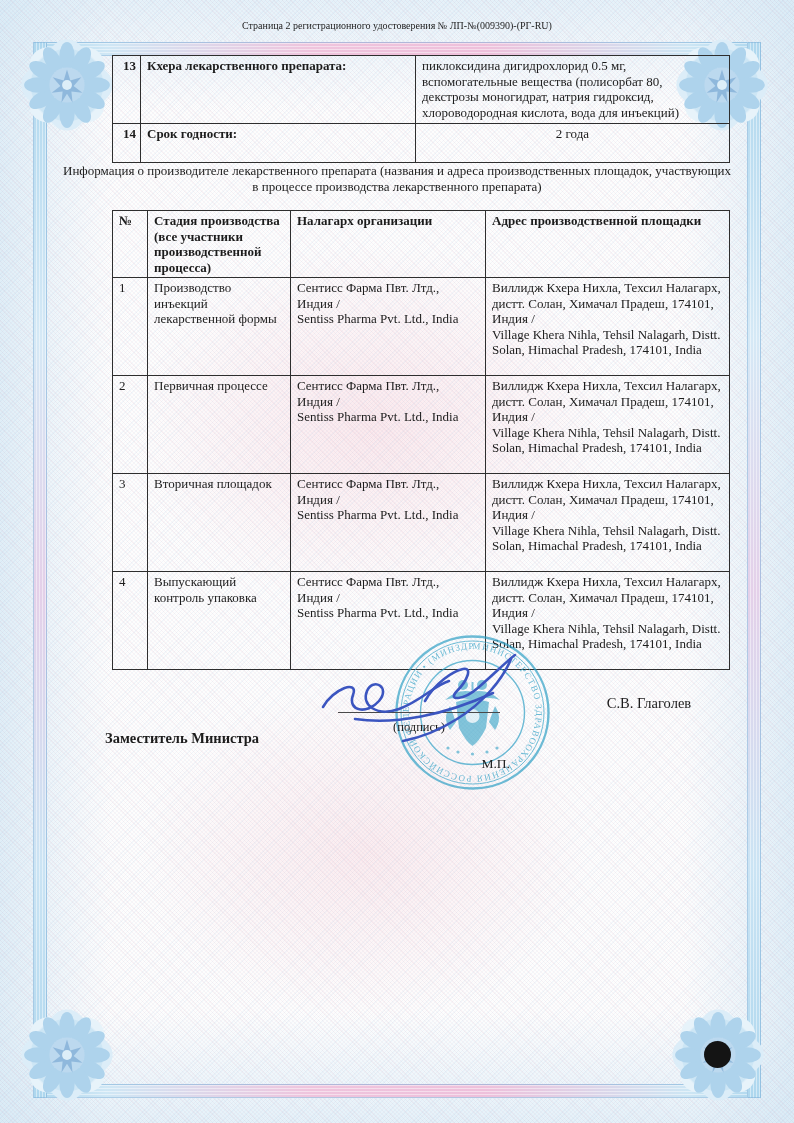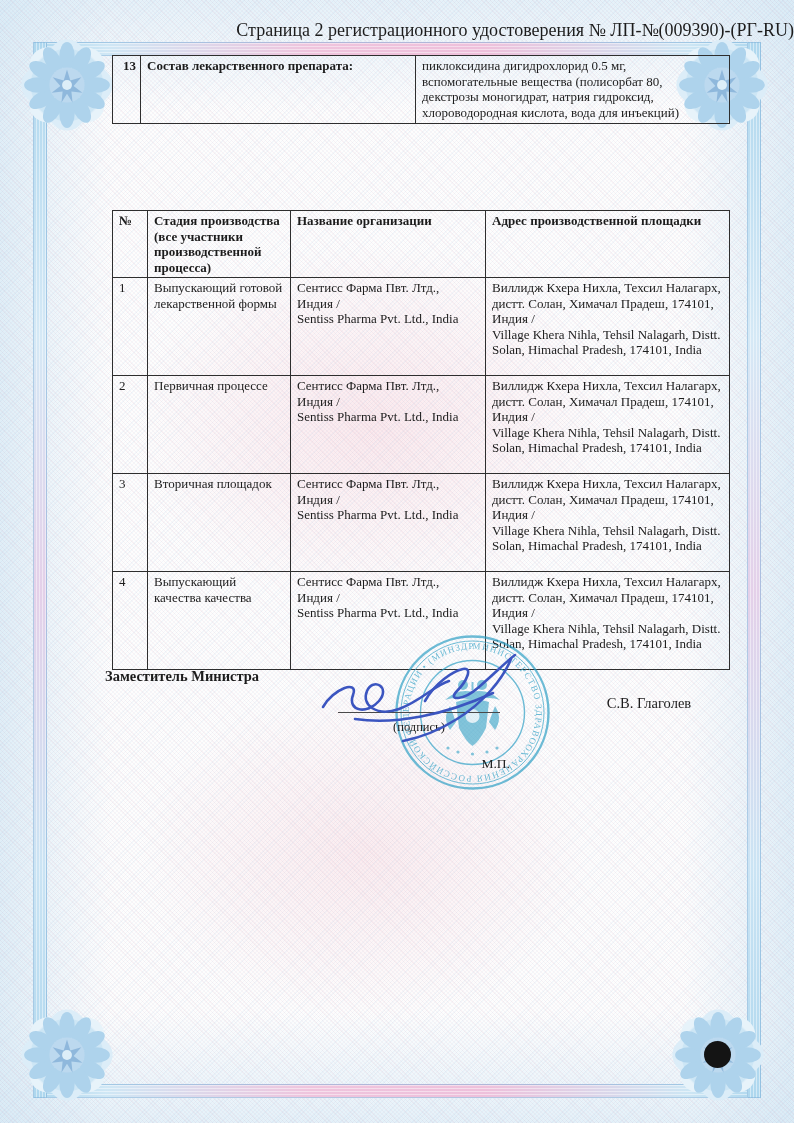--- a/index.html
+++ b/index.html
@@ -12,21 +12,21 @@
       linear-gradient(90deg, rgba(214,233,245,0.75) 0%, rgba(214,233,245,0) 14%, rgba(214,233,245,0) 86%, rgba(214,233,245,0.75) 100%),
       linear-gradient(180deg, rgba(219,236,247,0.7) 0%, rgba(219,236,247,0) 10%, rgba(219,236,247,0) 90%, rgba(219,236,247,0.7) 100%),
       #fdfdfd;
   }
   .page::before{ 
     content:"";position:absolute;inset:0;pointer-events:none;
     background:
       repeating-linear-gradient(45deg, rgba(205,150,175,0.10) 0 1px, rgba(0,0,0,0) 1px 3px),
       repeating-linear-gradient(-45deg, rgba(150,190,225,0.10) 0 1px, rgba(0,0,0,0) 1px 3px);
   }
-  .header-line{position:absolute;top:20px;left:0;width:100%;text-align:right;font-size:18px;}
+  .header-line{position:absolute;top:20px;left:0;width:100%;text-align:center;font-size:10px;}
   
   .band{position:absolute;box-shadow:inset 0 0 0 1px rgba(125,175,215,0.55);}
   .band.h{height:14px;left:33px;width:728px;
     background:
       repeating-linear-gradient(0deg, rgba(255,255,255,0.45) 0 1px, rgba(0,0,0,0) 1px 3px),
       linear-gradient(90deg,#aed7ee 0%,#cfe7f5 10%,#efc4dd 38%,#eec0db 62%,#cde6f4 90%,#aed7ee 100%);}
   .band.v{width:14px;top:42px;height:1056px;
     background:
       repeating-linear-gradient(90deg, rgba(255,255,255,0.45) 0 1px, rgba(0,0,0,0) 1px 3px),
       linear-gradient(180deg,#aed7ee 0%,#d5e9f6 28%,#e4d0e9 52%,#cbe4f4 78%,#aed7ee 100%);}
@@ -39,21 +39,21 @@
   td{border:1.6px solid #2e2e2e;vertical-align:top;padding:2px 6px 2px 6px;
      font-size:13px;line-height:15.5px;white-space:pre-line;overflow:hidden;}
   .t1{left:112px;top:55px;width:617px;}
   .t2{left:112px;top:210px;width:617px;}
   .num{text-align:right;padding-left:10px;font-weight:bold;}
   .lbl{font-weight:bold;}
   .hdr{font-weight:bold;}
   .center{text-align:center;}
   .info-par{position:absolute;left:62px;top:163px;width:670px;text-align:center;font-size:13px;line-height:16px;}
   
-  .sig-title{position:absolute;left:105px;top:668px;font-size:14.5px;font-weight:bold;}
+  .sig-title{position:absolute;left:105px;top:730px;font-size:14.5px;font-weight:bold;}
   .sig-name{position:absolute;left:560px;top:695px;width:178px;text-align:center;font-size:14.5px;font-weight:normal;}
   .sig-line{position:absolute;left:338px;top:712px;width:162px;border-top:1.2px solid #4a4a4a;}
   .sig-caption{position:absolute;left:338px;top:720px;width:162px;text-align:center;font-size:12.5px;}
   .sig-mp{position:absolute;left:348px;top:756px;width:162px;text-align:right;font-size:13.5px;}
   .stamp-svg{position:absolute;left:390px;top:630px;opacity:0.68;}
   .autograph{position:absolute;left:315px;top:645px;}
 </style>
 </head>
 <body>
 
@@ -110,47 +110,53 @@
 
   <table class="t1">
     <colgroup>
         <col style="width:28px">
         <col style="width:275px">
         <col style="width:314px">
       </colgroup>
     <tbody>
         <tr>
       <td class="num" style="height:63px">13</td>
-      <td class="lbl">Состав лекарственного препарата:</td>
+      <td class="lbl">Кхера лекарственного препарата:</td>
       <td>пиклоксидина дигидрохлорид 0.5 мг,
 вспомогательные вещества (полисорбат 80,
 декстрозы моногидрат, натрия гидроксид,
 хлороводородная кислота, вода для инъекций)</td>
     </tr>
+    <tr>
+      <td class="num" style="height:34px">14</td>
+      <td class="lbl">Срок годности:</td>
+      <td class="center">2 года</td>
+    </tr>
   </tbody>
     </table>
 
+  <div class="info-par">Информация о производителе лекарственного препарата (названия и адреса производственных площадок, участвующих в процессе производства лекарственного препарата)</div>
 
   <table class="t2">
     <colgroup>
         <col style="width:35px">
         <col style="width:143px">
         <col style="width:195px">
         <col style="width:244px">
       </colgroup>
     <tbody>
         <tr>
       <td class="hdr" style="height:62px">№</td>
       <td class="hdr">Стадия производства (все участники производственной процесса)</td>
-      <td class="hdr">Название организации</td>
+      <td class="hdr">Налагарх организации</td>
       <td class="hdr">Адрес производственной площадки</td>
     </tr>
     <tr>
       <td style="height:93px">1</td>
-      <td>Выпускающий готовой лекарственной формы</td>
+      <td>Производство инъекций лекарственной формы</td>
       <td>Сентисс Фарма Пвт. Лтд.,
 Индия /
 Sentiss Pharma Pvt. Ltd., India</td>
       <td>Виллидж Кхера Нихла, Техсил Налагарх, дистт. Солан, Химачал Прадеш, 174101, Индия /
 Village Khera Nihla, Tehsil Nalagarh, Distt. Solan, Himachal Pradesh, 174101, India</td>
     </tr>
     <tr>
       <td style="height:93px">2</td>
       <td>Первичная процессе</td>
       <td>Сентисс Фарма Пвт. Лтд.,
@@ -163,21 +169,21 @@
       <td style="height:93px">3</td>
       <td>Вторичная площадок</td>
       <td>Сентисс Фарма Пвт. Лтд.,
 Индия /
 Sentiss Pharma Pvt. Ltd., India</td>
       <td>Виллидж Кхера Нихла, Техсил Налагарх, дистт. Солан, Химачал Прадеш, 174101, Индия /
 Village Khera Nihla, Tehsil Nalagarh, Distt. Solan, Himachal Pradesh, 174101, India</td>
     </tr>
     <tr>
       <td style="height:93px">4</td>
-      <td>Выпускающий качества качества</td>
+      <td>Выпускающий контроль упаковка</td>
       <td>Сентисс Фарма Пвт. Лтд.,
 Индия /
 Sentiss Pharma Pvt. Ltd., India</td>
       <td>Виллидж Кхера Нихла, Техсил Налагарх, дистт. Солан, Химачал Прадеш, 174101, Индия /
 Village Khera Nihla, Tehsil Nalagarh, Distt. Solan, Himachal Pradesh, 174101, India</td>
     </tr>
   </tbody>
     </table>
 
   <svg class="stamp-svg" width="165" height="165" viewBox="0 0 165 165">

